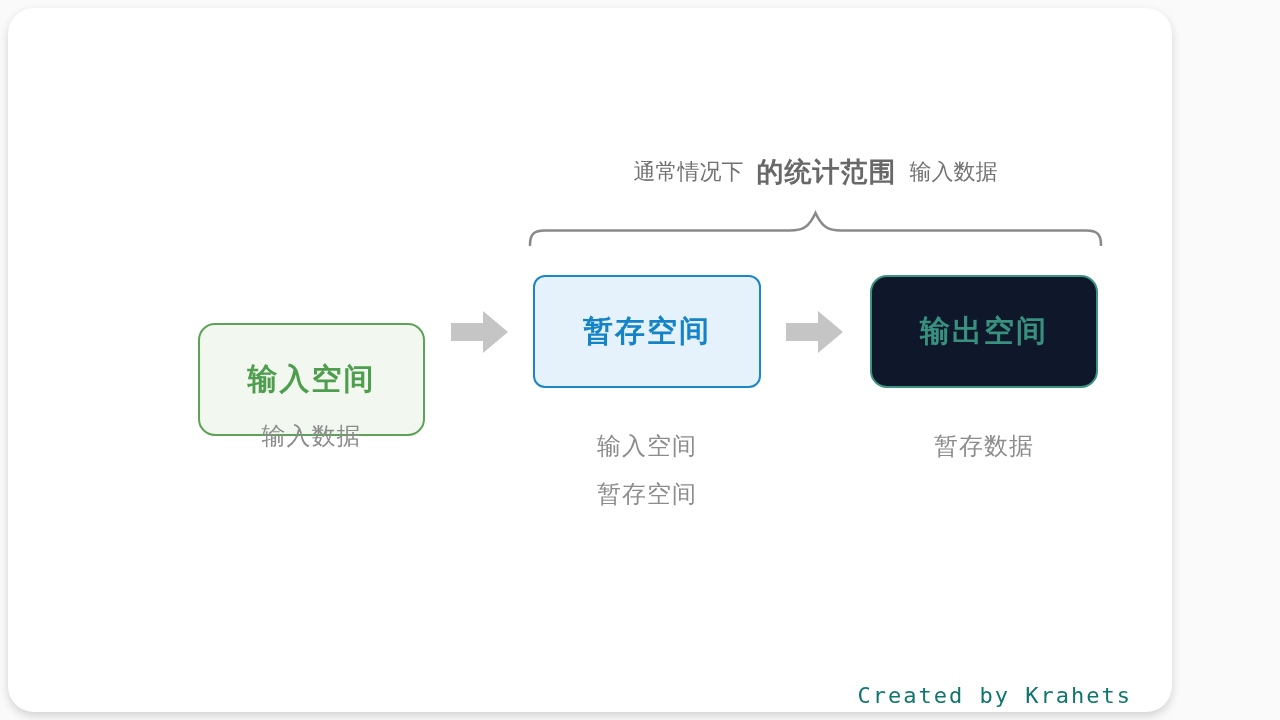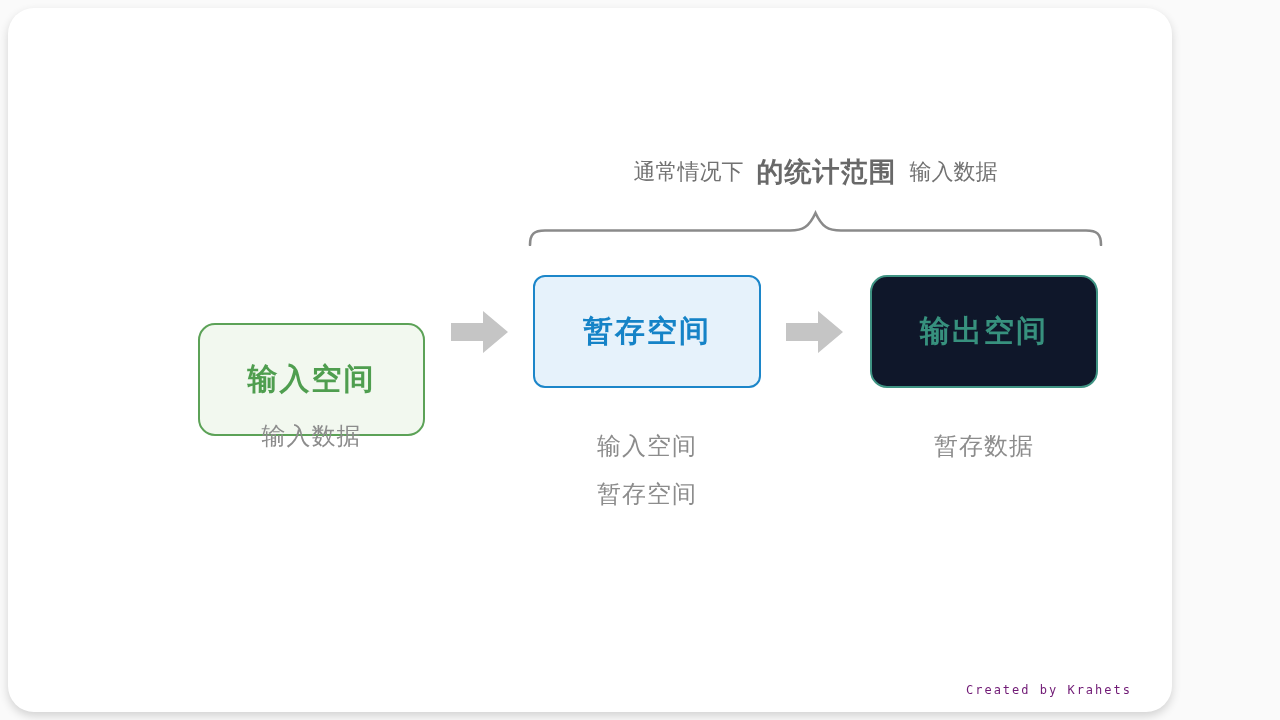--- a/index.html
+++ b/index.html
@@ -82,22 +82,22 @@
     line-height: 28px;
   }
   .sub-input  { left: 190px; width: 227px; top: 414px; }
   .sub-output { left: 862px; width: 228px; top: 424px; }
   .sub-temp   { left: 525px; width: 228px; top: 424px; }
   .sub-temp .line { margin-bottom: 20px; line-height: 28px; }
   .credit {
     position: absolute;
     right: 40px; top: 675px;
     font-family: "DejaVu Sans Mono", "Liberation Mono", monospace;
-    font-size: 12px;
-    color: #701a75;
+    font-size: 22px;
+    color: #0f766e;
     letter-spacing: 2px;
   }
 </style>
 </head>
 <body>
 
 <div class="card">
 
   <div class="caption">
     <span class="plain">通常情况下</span>

